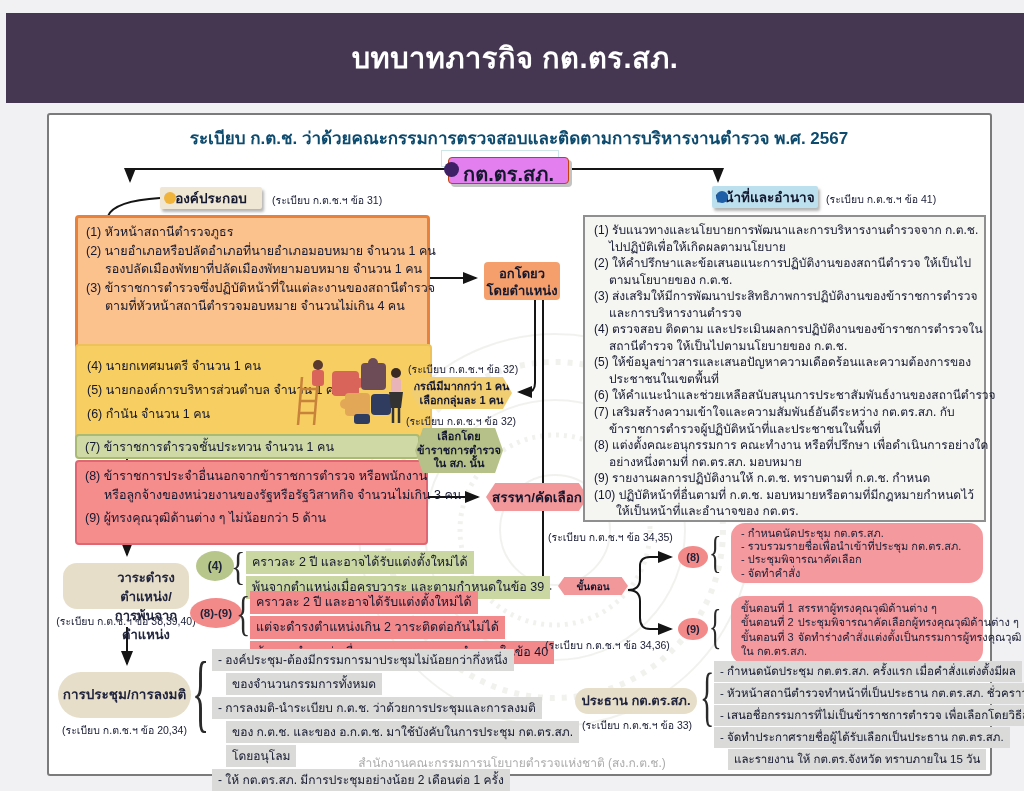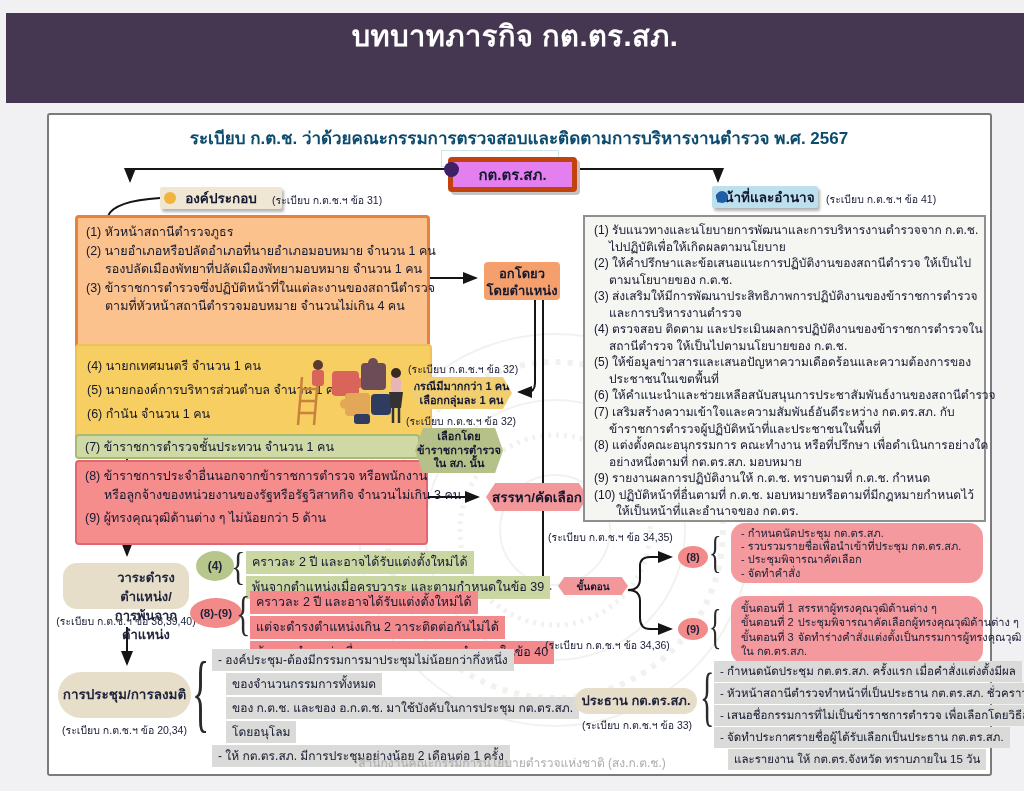--- a/index.html
+++ b/index.html
@@ -1,25 +1,25 @@
 <!DOCTYPE html>
 <html style="--header_bg: #453651; --center_fill: #E47FEF; --center_dot: #3D2066; --label_left_fill: #EFE6D3; --label_left_dot: #F0B33C; --label_right_fill: #BDE0EF; --label_right_dot: #1F5FA8; --orange_fill: #FBC28D; --orange_border: #E8813C; --yellow_fill: #F7CE62; --yellow_border: #EDC25B; --green_fill: #CFD9A5; --green_border: #A9BA74; --red_fill: #F68D8D; --red_border: #E06673; --salmon_fill: #F5A06C; --hex_yellow: #F2CE72; --hex_green: #B5C188; --hex_pink: #F2989B; --tan_fill: #E7DEC9; --hl_green: #CBD7A2; --hl_red: #F4898C; --hl_gray: #DADAD8; --pink_box: #F49A9E; --oval_green: #B7C78B; --oval_red: #F38A8A;"><head>
 <meta charset="utf-8">
 <style>
   html,body{margin:0;padding:0;background:#e9e9ec;}
   .stage{position:relative;width:1024px;height:791px;background:#F1F1F3;overflow:hidden;
          font-family:"Liberation Sans","DejaVu Sans",sans-serif;color:#14182f;}
   .abs{position:absolute;}
-  .hdr{background:var(--header_bg,#453651);display:flex;align-items:flex-start;justify-content:center;}
+  .hdr{background:var(--header_bg,#453651);display:flex;align-items:center;justify-content:center;}
   .hdr-title{color:#fff;font-size:29px;font-weight:bold;letter-spacing:.5px;}
   .panel{background:#fff;border:2px solid #7b7b7b;border-radius:3px;}
   .dg-title{font-size:17px;font-weight:bold;color:#0c4a6e;text-align:center;}
-  .node-center{background:var(--center_fill,#E47FEF);border:5px solid #c2410c;border-radius:4px;
-      box-shadow:3px 3px 0 #c3c3c3;display:flex;align-items:flex-end;justify-content:center;
-      font-weight:bold;font-size:15px;}
+  .node-center{background:var(--center_fill,#E47FEF);border:1px solid #c2410c;border-radius:4px;
+      box-shadow:3px 3px 0 #c3c3c3;display:flex;align-items:flex-start;justify-content:center;
+      font-weight:bold;font-size:20px;}
   .dot{border-radius:50%;}
   .lbl{display:flex;align-items:center;justify-content:center;font-weight:bold;font-size:13.5px;
       box-shadow:2px 3px 3px rgba(120,120,120,.55);border-radius:2px;}
   .ref{font-size:10.5px;color:#20243c;white-space:nowrap;}
   .box{border-radius:4px;font-size:12.5px;}
   .box .ln{white-space:nowrap;}
   .ind{padding-left:19px;}
   .hex{display:flex;flex-direction:column;justify-content:center;text-align:center;
       font-weight:bold;clip-path:polygon(9% 0,91% 0,100% 50%,91% 100%,9% 100%,0 50%);}
   .oval{border-radius:50%;display:flex;align-items:center;justify-content:center;font-weight:bold;
@@ -89,21 +89,21 @@
 
   <div class="abs dg-title" style="left:70px;top:124px;width:898px;">ระเบียบ ก.ต.ช. ว่าด้วยคณะกรรมการตรวจสอบและติดตามการบริหารงานตำรวจ พ.ศ. 2567</div>
 
   <div class="abs" style="left:441px;top:150px;width:116px;height:15px;border:1px solid #CDE6E7;"></div>
 
   <div class="abs node-center" style="left:448px;top:157px;width:119px;height:25px;">
     <span>กต.ตร.สภ.</span>
   </div>
   <div class="abs dot" style="left:444px;top:162px;width:15px;height:15px;background:var(--center_dot,#3D2066);"></div>
 
-  <div class="abs lbl" style="left:160px;top:187px;width:122px;height:22px;background:var(--label_left_fill,#EFE6D3);">
+  <div class="abs lbl" style="left:160px;top:187px;width:102px;height:22px;background:var(--label_left_fill,#EFE6D3);">
     <span>องค์ประกอบ</span>
   </div>
   <div class="abs dot" style="left:164px;top:192px;width:12px;height:12px;background:var(--label_left_dot,#F0B33C);"></div>
   <div class="abs ref" style="left:272px;top:192px;">(ระเบียบ ก.ต.ช.ฯ ข้อ 31)</div>
 
   <div class="abs lbl" style="left:712px;top:186px;width:106px;height:22px;background:var(--label_right_fill,#BDE0EF);">
     <span>หน้าที่และอำนาจ</span>
   </div>
   <div class="abs dot" style="left:716px;top:191px;width:12px;height:12px;background:var(--label_right_dot,#1F5FA8);"></div>
   <div class="abs ref" style="left:826px;top:191px;">(ระเบียบ ก.ต.ช.ฯ ข้อ 41)</div>
@@ -220,20 +220,21 @@
     <div class="hl r">แต่จะดำรงตำแหน่งเกิน 2 วาระติดต่อกันไม่ได้</div>
     <div class="hl r">พ้นจากตำแหน่งเมื่อครบวาระ และตามกำหนดในข้อ 40</div>
   </div>
 
   <div class="abs tan" style="left:58px;top:672px;width:133px;height:46px;border-radius:23px;font-size:13.5px;line-height:46px;">การประชุม/การลงมติ</div>
   <div class="abs ref" style="left:58px;top:722px;width:133px;text-align:center;">(ระเบียบ ก.ต.ช.ฯ ข้อ 20,34)</div>
   <div class="abs brace" style="left:192px;top:649px;font-size:36px;transform:scaleY(2.4);">{</div>
   <div class="abs" style="left:212px;top:649px;">
     <div class="hl gy">- องค์ประชุม-ต้องมีกรรมการมาประชุมไม่น้อยกว่ากึ่งหนึ่ง</div>
     <div class="hl gy ind2">ของจำนวนกรรมการทั้งหมด</div>
+    <div class="hl gy">- การลงมติ-นำระเบียบ ก.ต.ช. ว่าด้วยการประชุมและการลงมติ</div>
     <div class="hl gy ind2">ของ ก.ต.ช. และของ อ.ก.ต.ช. มาใช้บังคับในการประชุม กต.ตร.สภ.</div>
     <div class="hl gy ind2">โดยอนุโลม</div>
     <div class="hl gy">- ให้ กต.ตร.สภ. มีการประชุมอย่างน้อย 2 เดือนต่อ 1 ครั้ง</div>
   </div>
 
   <div class="abs hex" style="left:558px;top:577px;width:70px;height:18px;background:var(--hex_pink,#F2989B);font-size:10px;">ขั้นตอน</div>
 
   <div class="abs ref" style="left:548px;top:529px;">(ระเบียบ ก.ต.ช.ฯ ข้อ 34,35)</div>
   <div class="abs oval" style="left:678px;top:546px;width:30px;height:22px;background:var(--oval_red,#F38A8A);font-size:11px;">(8)</div>
   <div class="abs brace" style="left:709px;top:531px;font-size:26px;transform:scaleY(1.7);">{</div>

